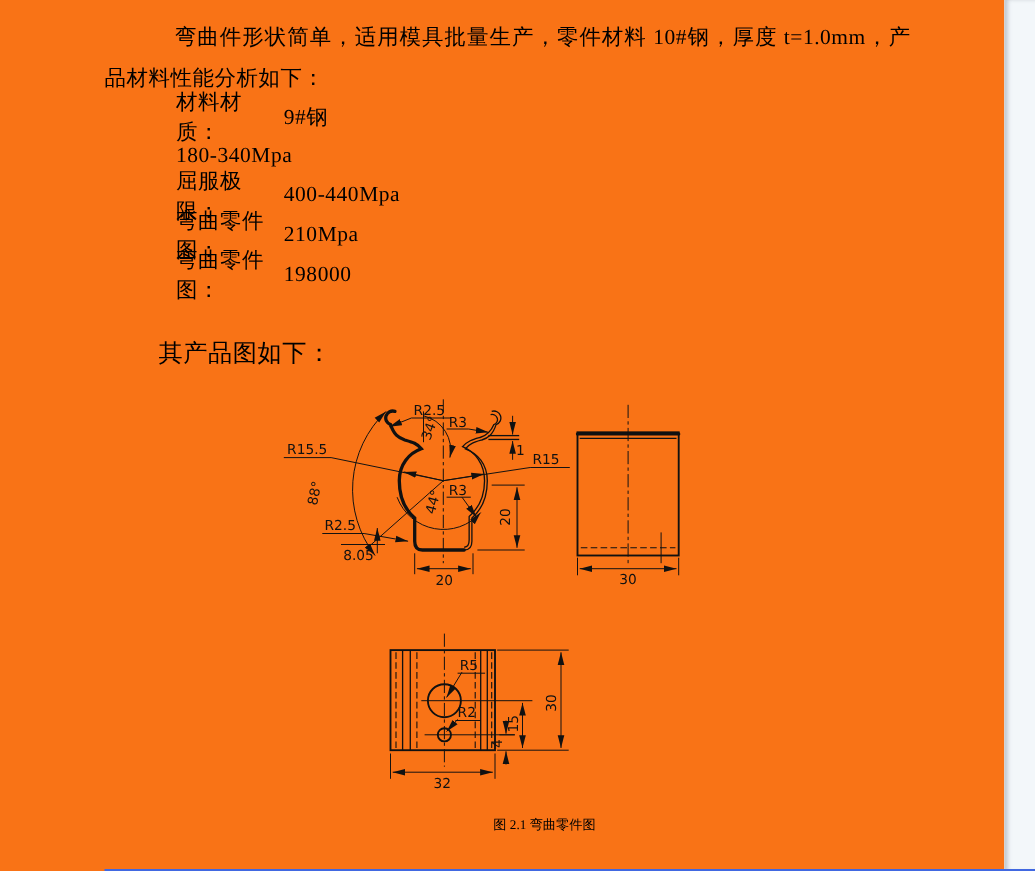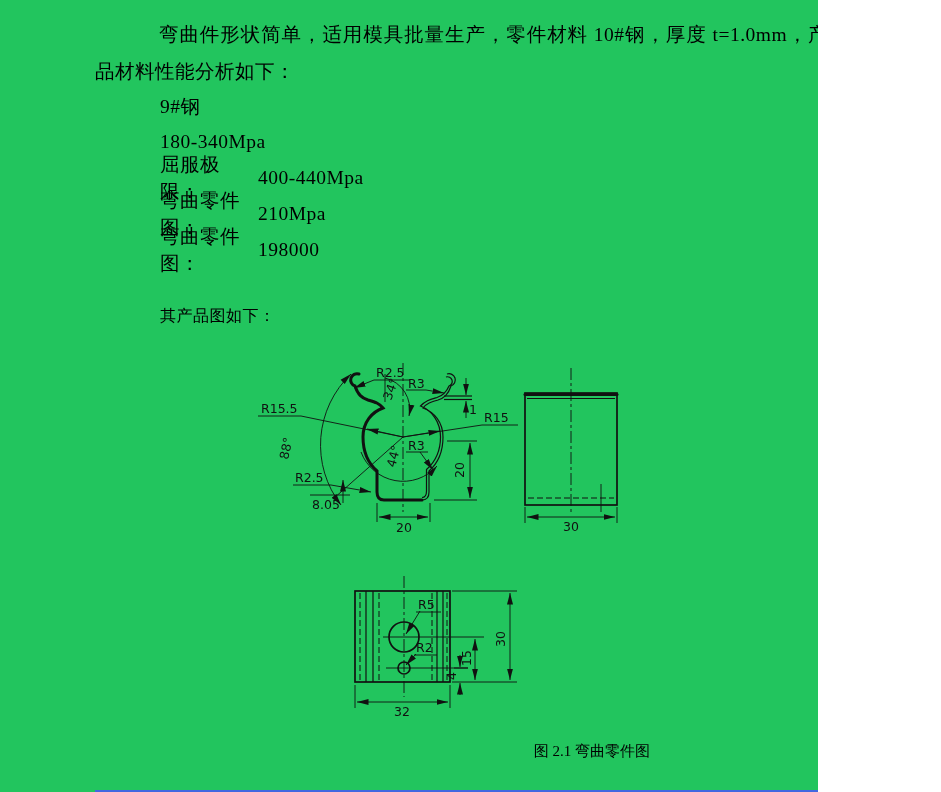--- a/index.html
+++ b/index.html
@@ -1,28 +1,28 @@
 <!DOCTYPE html>
 <html><head>
 <meta charset="utf-8">
 <style>
   html,body{margin:0;padding:0;background:#fff;}
   .page{
-    position:relative;width:818px;height:792px;background:#22c55e;
+    position:relative;width:941px;height:792px;background:#f97316;
     font-family:"Liberation Serif","DejaVu Serif",serif;color:#000;overflow:hidden;
   }
   .para{
     position:absolute;left:95px;top:16px;width:733px;
     font-size:19.5px;line-height:37px;text-align:justify;text-indent:64px;letter-spacing:.5px;
   }
   .props{position:absolute;left:160px;top:88px;}
   .prop-row{height:36px;display:flex;align-items:center;font-size:19.5px;letter-spacing:.5px;}
   .prop-label{width:98px;flex:0 0 auto;}
-  .fig-intro{position:absolute;left:160px;top:306px;font-size:16px;letter-spacing:.5px;}
-  .caption{position:absolute;left:340px;top:742px;width:310px;text-align:right;font-size:15px;}
+  .fig-intro{position:absolute;left:144px;top:306px;font-size:22px;letter-spacing:.5px;}
+  .caption{position:absolute;left:340px;top:742px;width:310px;text-align:center;font-size:12px;}
   .drawing-svg{position:absolute;left:0;top:0;}
   .edge-strip{
     position:absolute;left:913px;top:0;width:28px;height:792px;background:#f3f7fa;
     border-left:1px solid #ccd3d9;box-shadow:inset 3px 0 4px -1px rgba(110,120,135,.4);
   }
   .accent-line{position:absolute;left:95px;right:0;bottom:0;height:2px;background:#4168e1;}
   
   .cad-text{font-family:"DejaVu Sans","Liberation Sans",sans-serif;font-size:12.5px;fill:#111;}
   .thick{stroke:#111;stroke-width:3;fill:none;stroke-linecap:round;}
   .thin{stroke:#111;stroke-width:1.2;fill:none;}
@@ -33,20 +33,21 @@
 </style>
 </head>
 <body>
 
 <div class="page">
 
   <div class="para">弯曲件形状简单，适用模具批量生产，零件材料 10#钢，厚度 t=1.0mm，产品材料性能分析如下：</div>
 
   <div class="props">
     <div class="prop-row">
+      <span class="prop-label">材料材质：</span>
       <span class="prop-value">9#钢</span>
     </div>
     <div class="prop-row">
       <span class="prop-value">180-340Mpa</span>
     </div>
     <div class="prop-row">
       <span class="prop-label">屈服极限：</span>
       <span class="prop-value">400-440Mpa</span>
     </div>
     <div class="prop-row">

